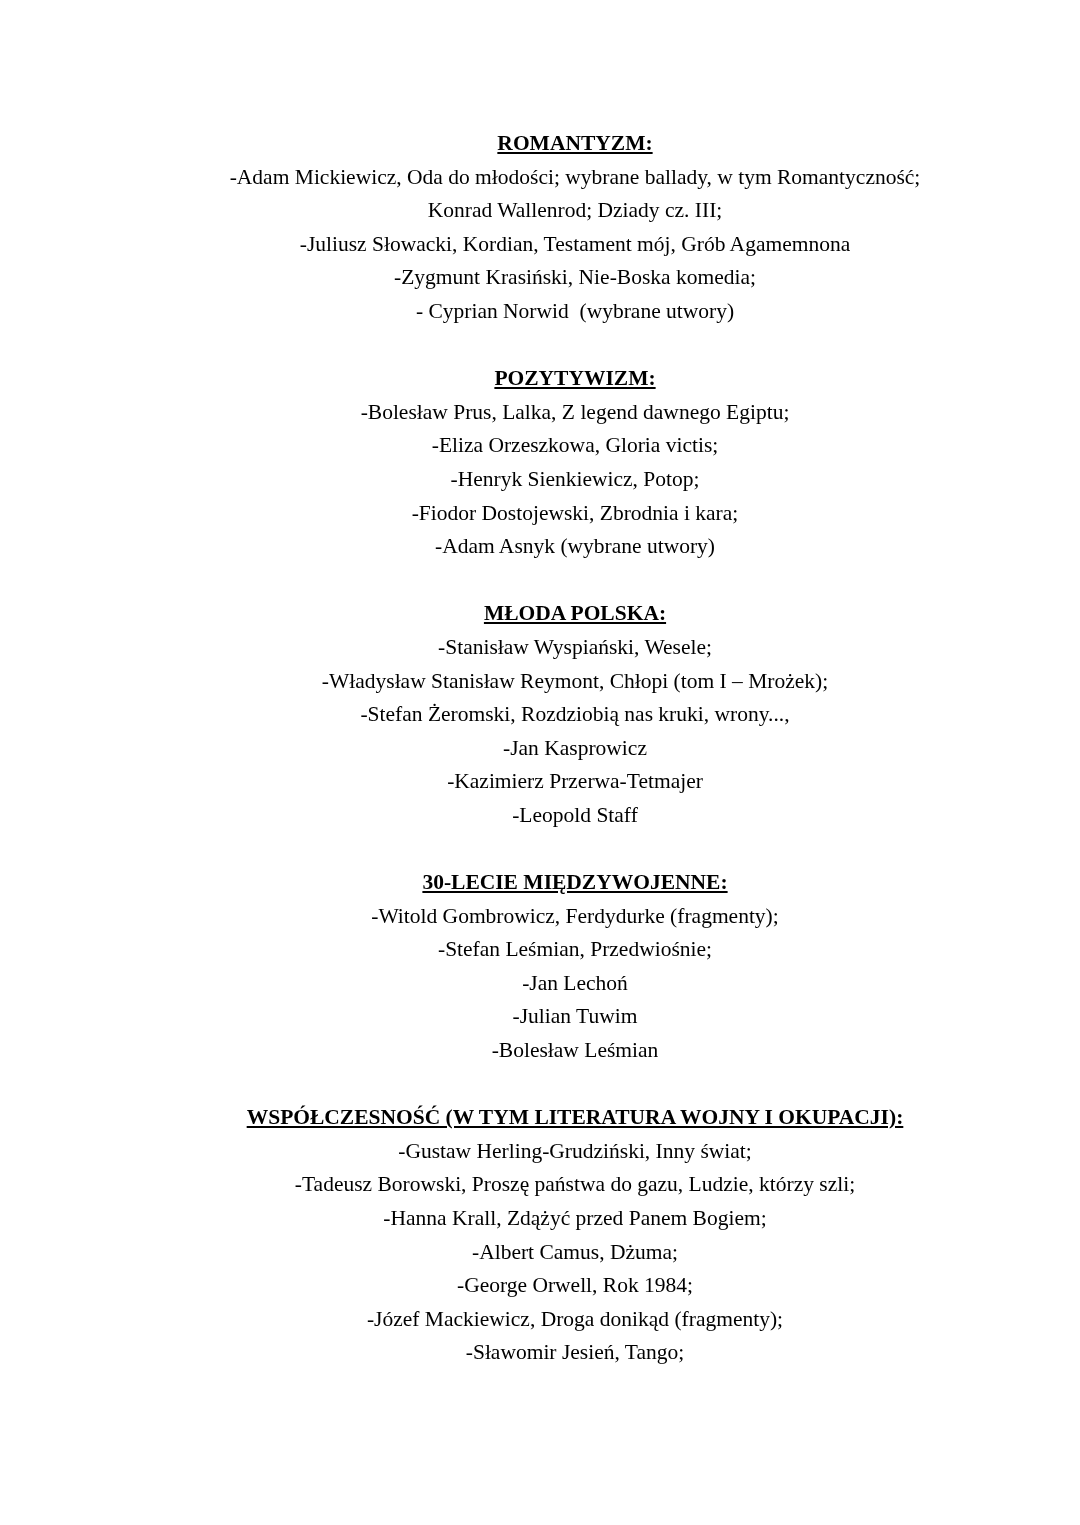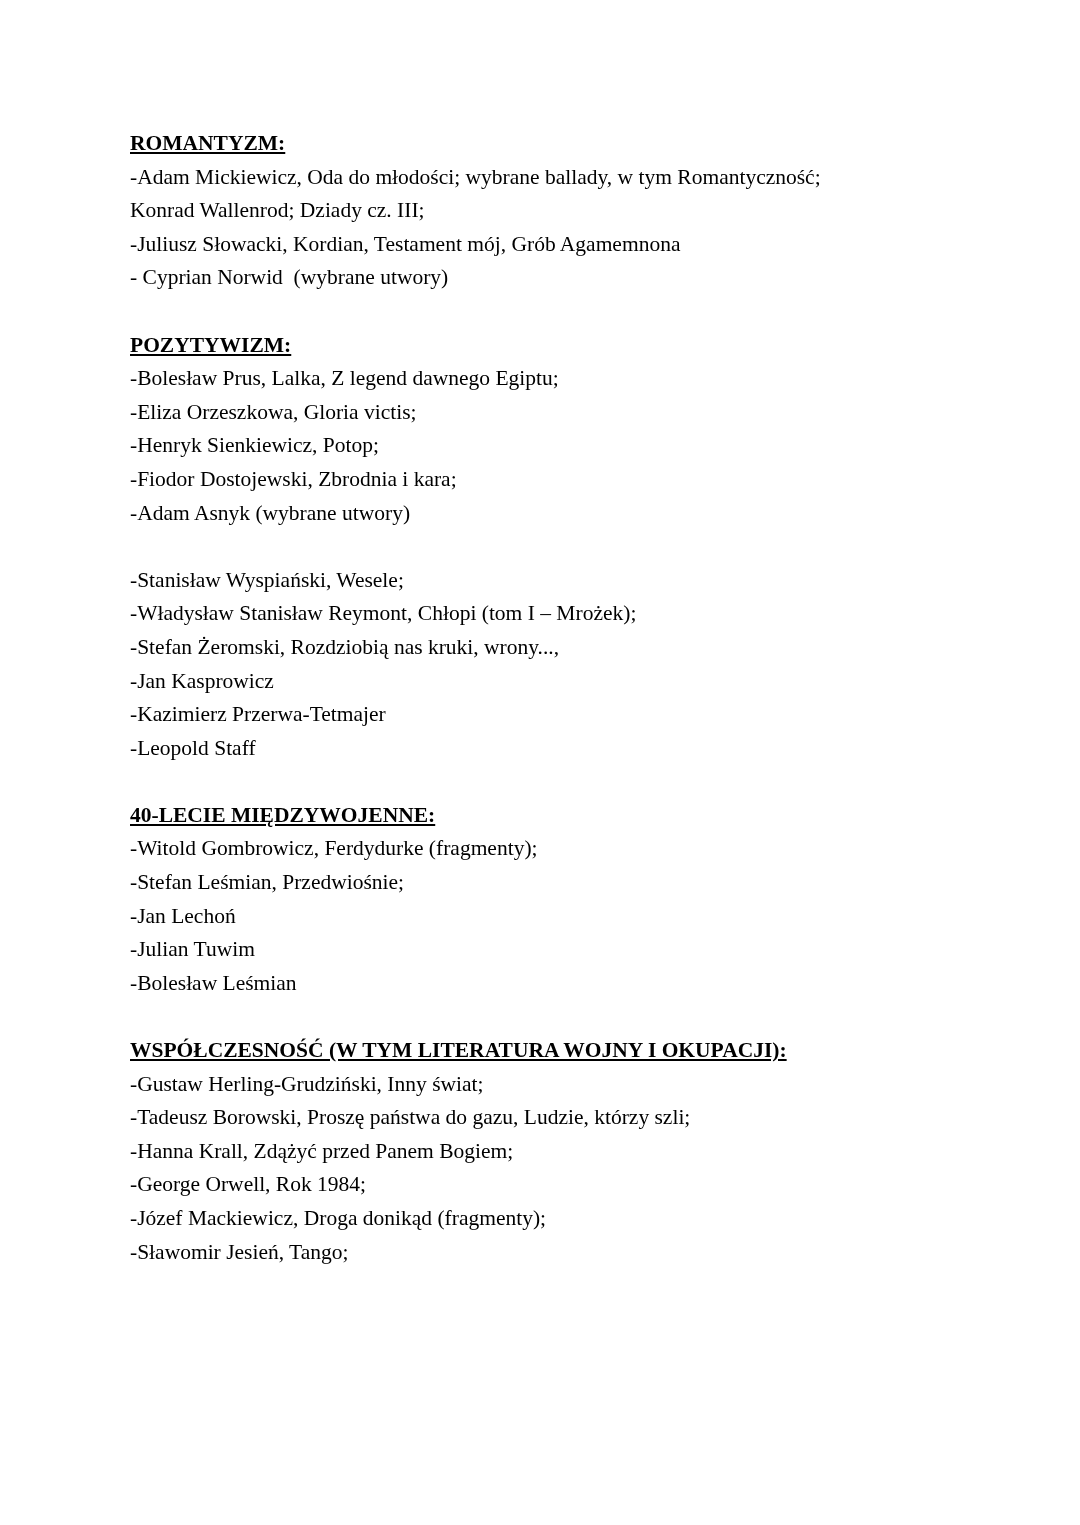--- a/index.html
+++ b/index.html
@@ -15,20 +15,21 @@
     box-sizing: border-box;
     padding: 127px 60px 0 130px;
     font-family: "Liberation Serif", "DejaVu Serif", serif;
     font-size: 21.5px;
     line-height: 33.6px;
     color: #000000;
     overflow: hidden;
   }
   .section {
     margin: 0 0 33.6px 0;
+    text-align: center;
   }
   .heading {
     margin: 0;
     font-size: inherit;
     line-height: inherit;
     font-weight: bold;
     text-decoration: underline;
     white-space: pre-wrap;
   }
   .line {
@@ -38,49 +39,52 @@
 </head>
 <body>
 
 <div class="page">
   <div id="content">
       <section class="section">
         <h2 class="heading">ROMANTYZM:</h2>
         <div class="line">-Adam Mickiewicz, Oda do młodości; wybrane ballady, w tym Romantyczność;</div>
         <div class="line">Konrad Wallenrod; Dziady cz. III;</div>
         <div class="line">-Juliusz Słowacki, Kordian, Testament mój, Grób Agamemnona</div>
+        <div class="line">-Zygmunt Krasiński, Nie-Boska komedia;</div>
         <div class="line">- Cyprian Norwid  (wybrane utwory)</div>
       </section>
       <section class="section">
         <h2 class="heading">POZYTYWIZM:</h2>
         <div class="line">-Bolesław Prus, Lalka, Z legend dawnego Egiptu;</div>
         <div class="line">-Eliza Orzeszkowa, Gloria victis;</div>
         <div class="line">-Henryk Sienkiewicz, Potop;</div>
         <div class="line">-Fiodor Dostojewski, Zbrodnia i kara;</div>
         <div class="line">-Adam Asnyk (wybrane utwory)</div>
       </section>
       <section class="section">
+        <h2 class="heading">MŁODA POLSKA:</h2>
         <div class="line">-Stanisław Wyspiański, Wesele;</div>
         <div class="line">-Władysław Stanisław Reymont, Chłopi (tom I – Mrożek);</div>
         <div class="line">-Stefan Żeromski, Rozdziobią nas kruki, wrony...,</div>
         <div class="line">-Jan Kasprowicz</div>
         <div class="line">-Kazimierz Przerwa-Tetmajer</div>
         <div class="line">-Leopold Staff</div>
       </section>
       <section class="section">
-        <h2 class="heading">40-LECIE MIĘDZYWOJENNE:</h2>
+        <h2 class="heading">30-LECIE MIĘDZYWOJENNE:</h2>
         <div class="line">-Witold Gombrowicz, Ferdydurke (fragmenty);</div>
         <div class="line">-Stefan Leśmian, Przedwiośnie;</div>
         <div class="line">-Jan Lechoń</div>
         <div class="line">-Julian Tuwim</div>
         <div class="line">-Bolesław Leśmian</div>
       </section>
       <section class="section">
         <h2 class="heading">WSPÓŁCZESNOŚĆ (W TYM LITERATURA WOJNY I OKUPACJI):</h2>
         <div class="line">-Gustaw Herling-Grudziński, Inny świat;</div>
         <div class="line">-Tadeusz Borowski, Proszę państwa do gazu, Ludzie, którzy szli;</div>
         <div class="line">-Hanna Krall, Zdążyć przed Panem Bogiem;</div>
+        <div class="line">-Albert Camus, Dżuma;</div>
         <div class="line">-George Orwell, Rok 1984;</div>
         <div class="line">-Józef Mackiewicz, Droga donikąd (fragmenty);</div>
         <div class="line">-Sławomir Jesień, Tango;</div>
       </section>
     </div>
 </div>
 
 </body></html>

